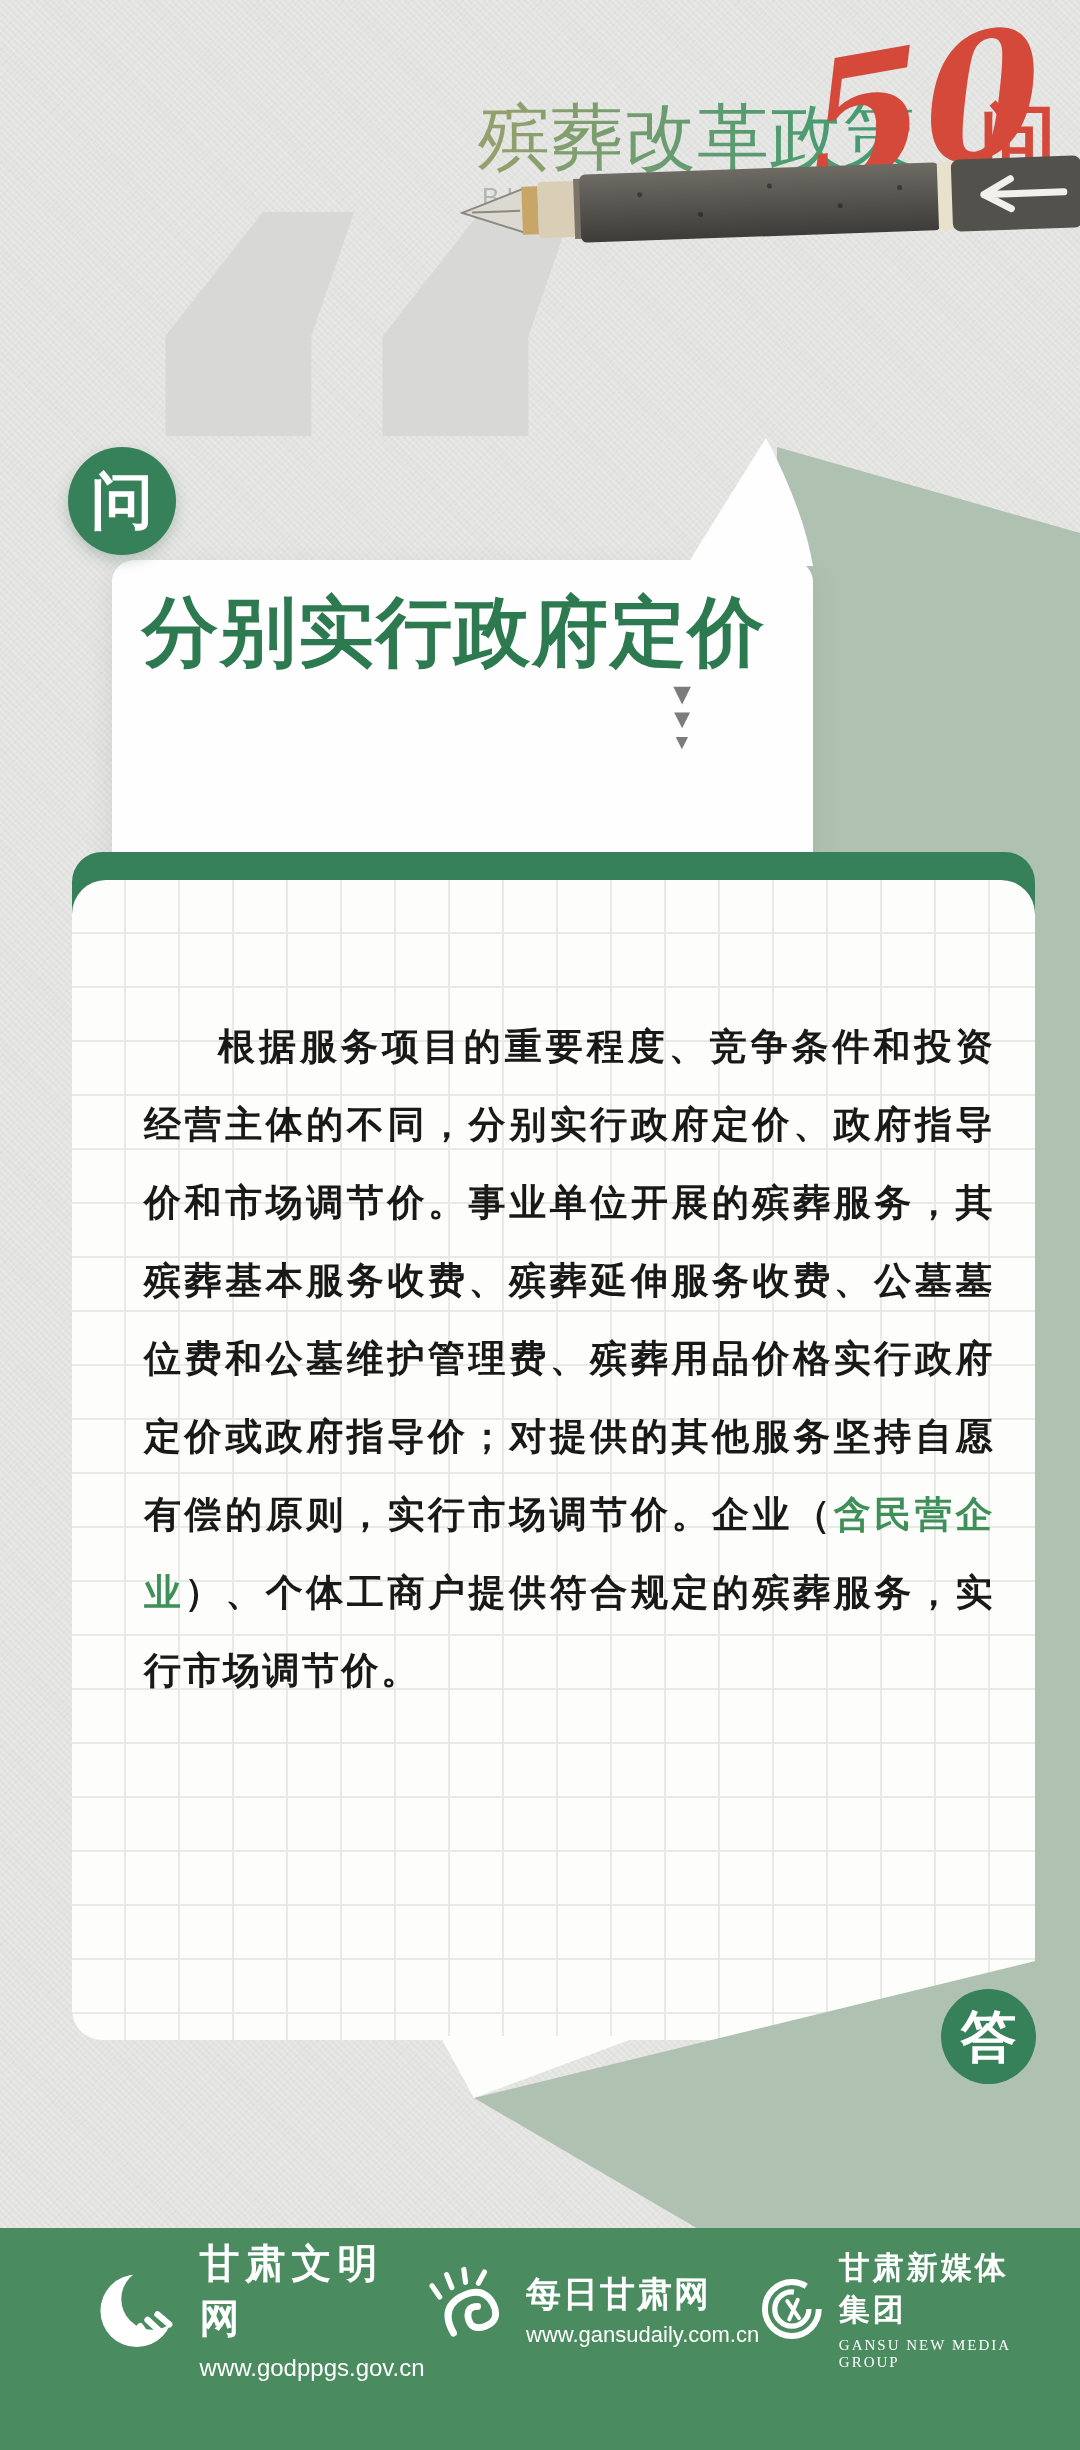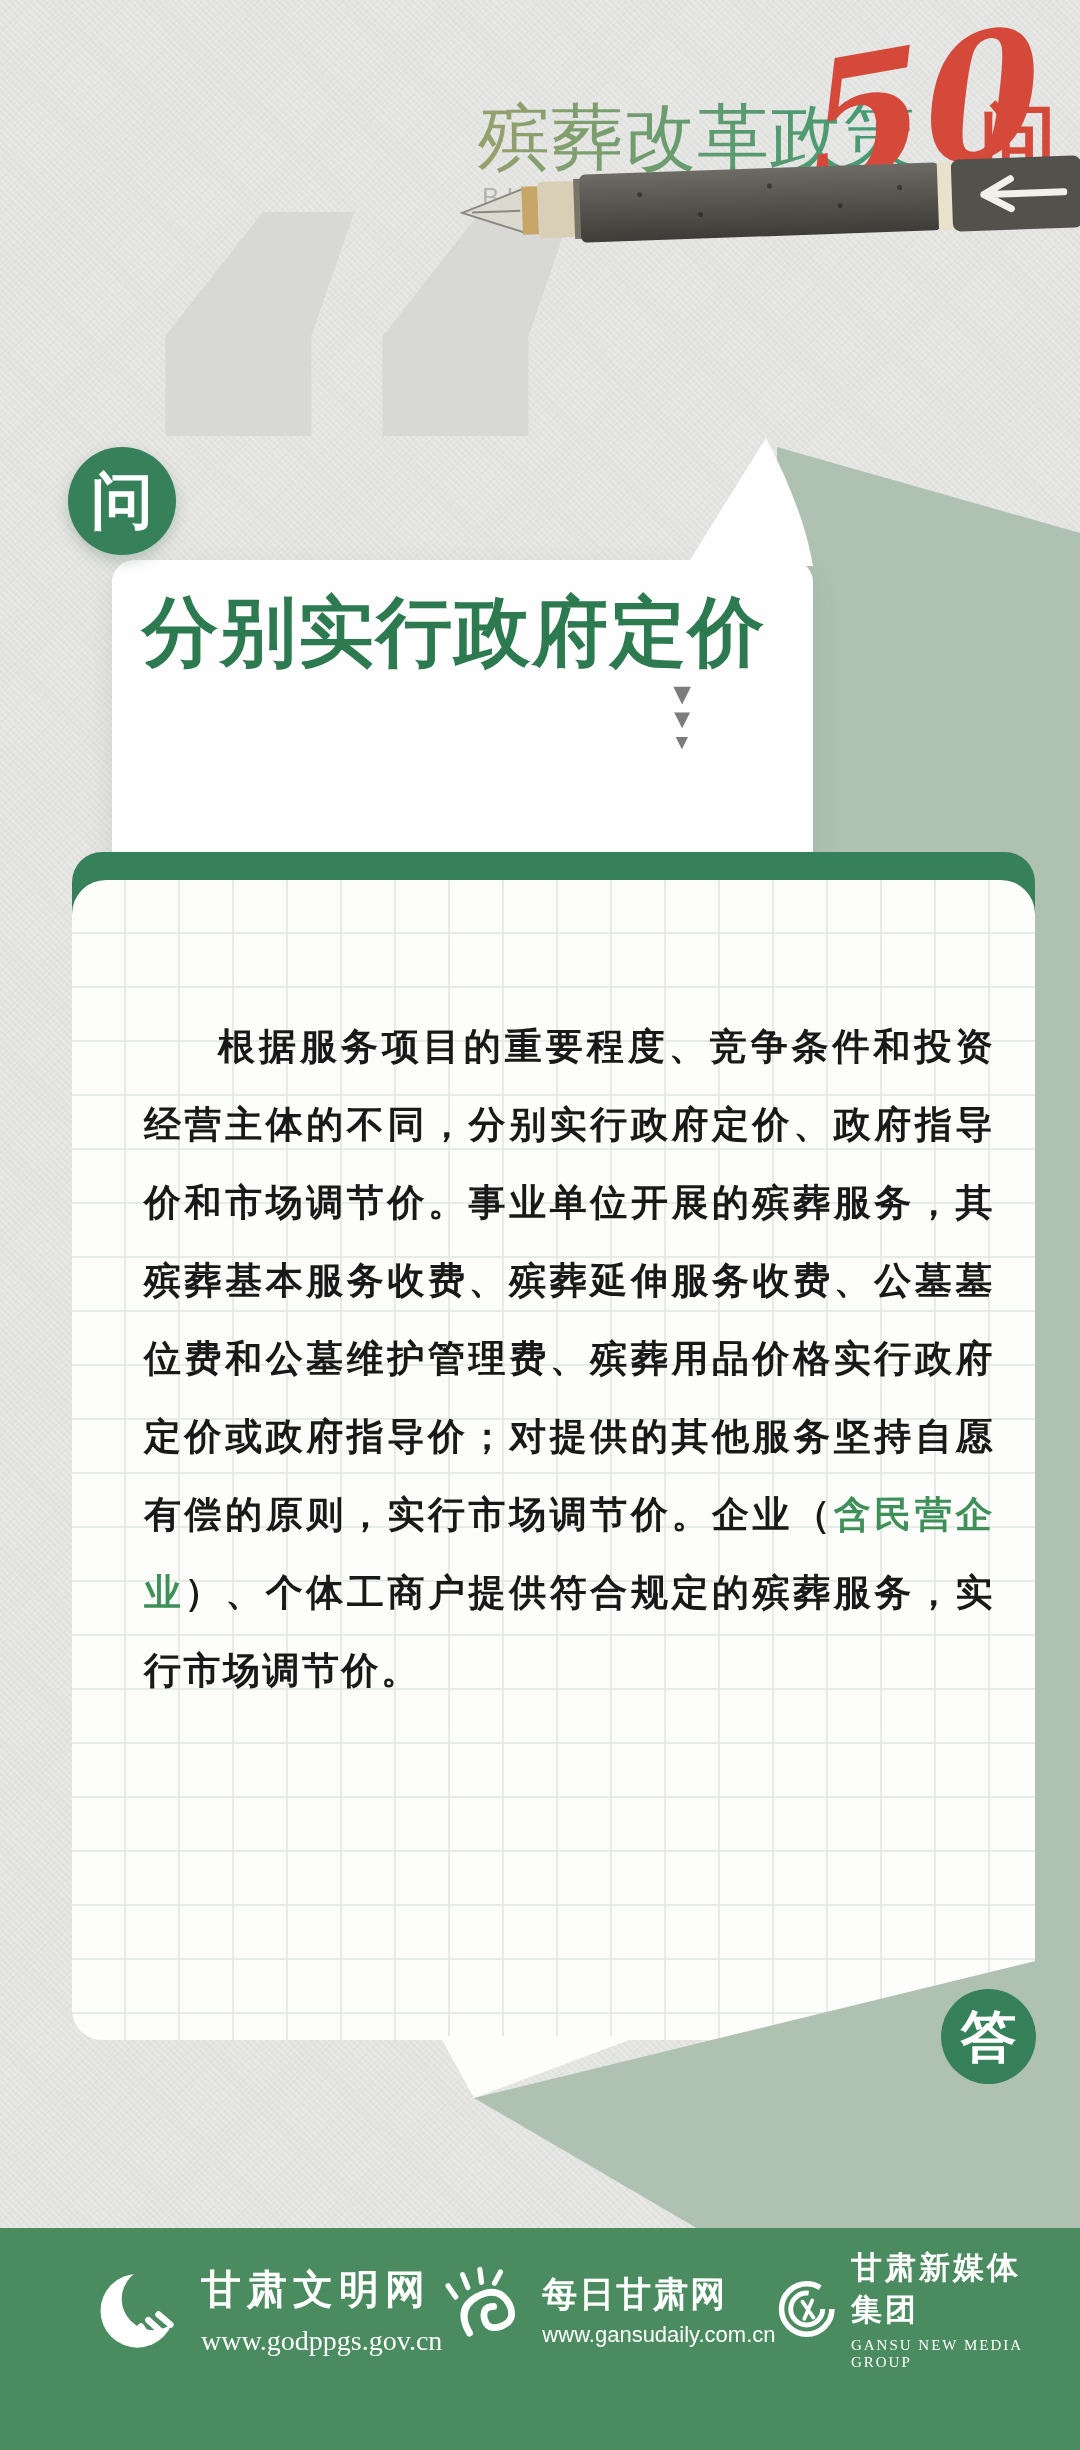--- a/index.html
+++ b/index.html
@@ -65,21 +65,21 @@
     background:#37815a;display:flex;align-items:center;justify-content:center;}
   .a-badge span{color:#fff;font-size:56px;font-weight:bold;line-height:1;}
 
   
   .footer{left:0;top:2228px;width:1080px;height:222px;background:#4b8b60;
     display:flex;justify-content:flex-start;align-items:center;
     padding:0 55px 60px 95px;box-sizing:border-box;}
   .lg{display:flex;align-items:center;gap:14px;}
   .lg .txt{display:flex;flex-direction:column;color:#fff;}
   .lg1 .t{font-size:40px;font-weight:bold;letter-spacing:6px;}
-  .lg1 .s{font-size:28px;margin-top:8px;font-family:Liberation Serif, serif;}
+  .lg1 .s{font-size:24px;margin-top:8px;}
   .lg2 .t{font-size:31px;font-weight:bold;letter-spacing:3px;}
   .lg2 .s{font-size:15px;letter-spacing:2px;margin-top:6px;
     font-family:"Liberation Serif","DejaVu Serif",serif;}
   .lg3 .t{font-size:35px;font-weight:bold;letter-spacing:2px;}
   .lg3 .s{font-size:22px;margin-top:4px;}
 </style>
 </head>
 <body>
 
 <div class="poster">

